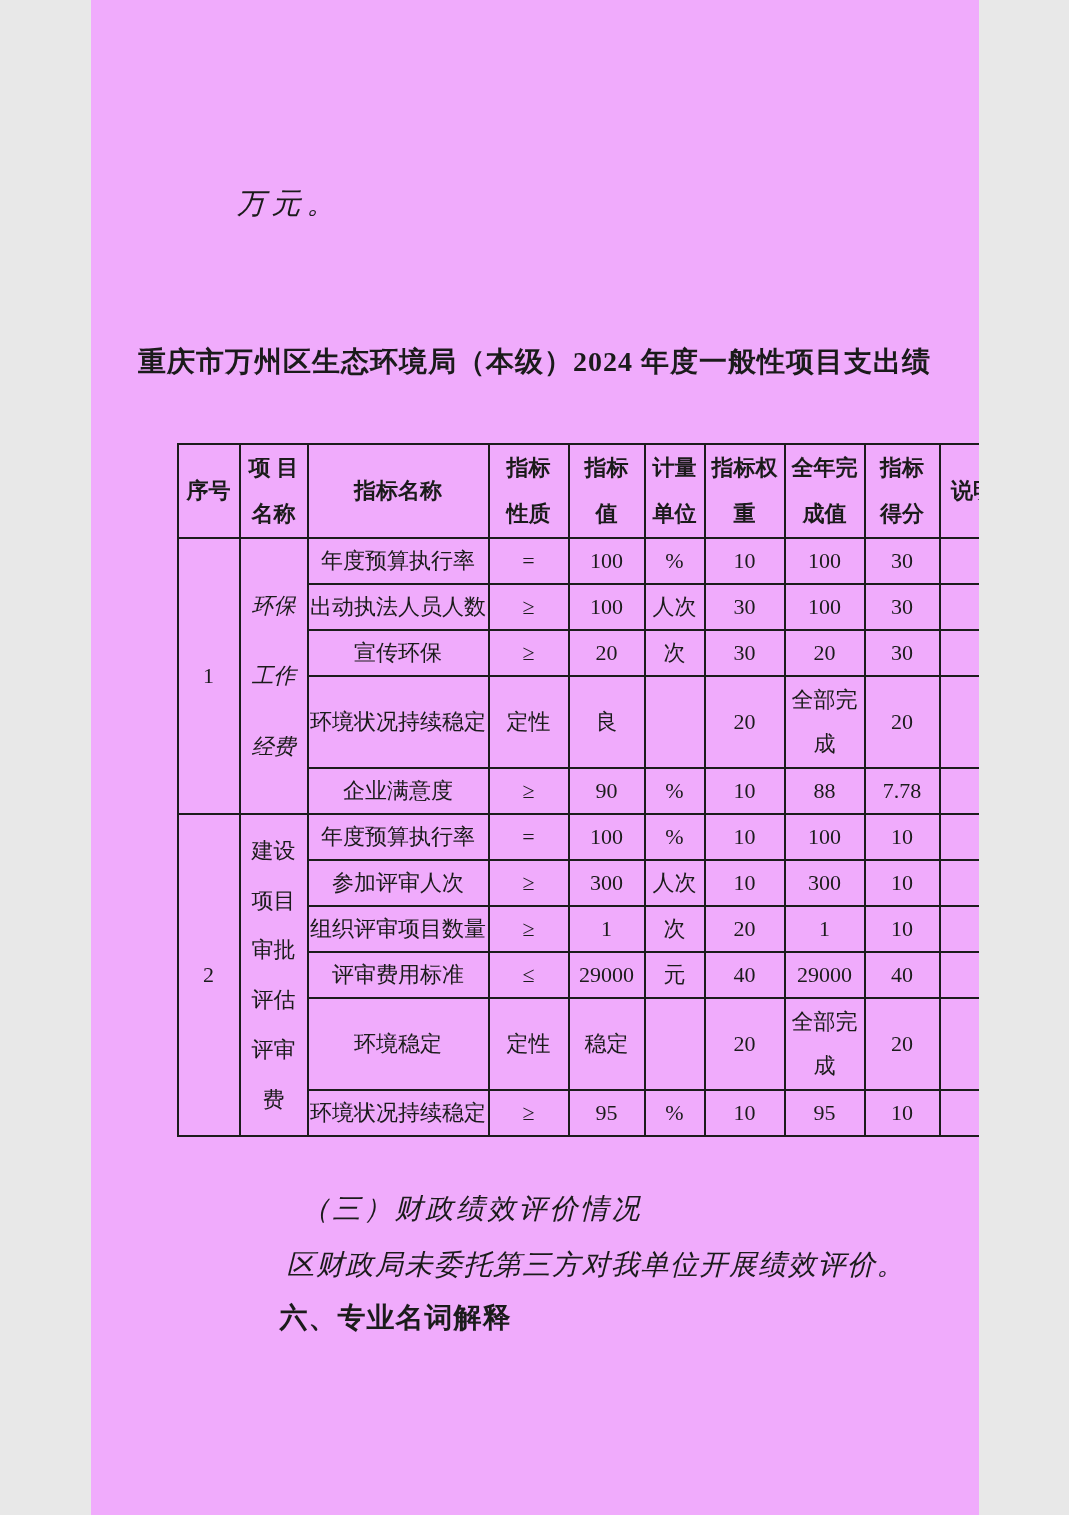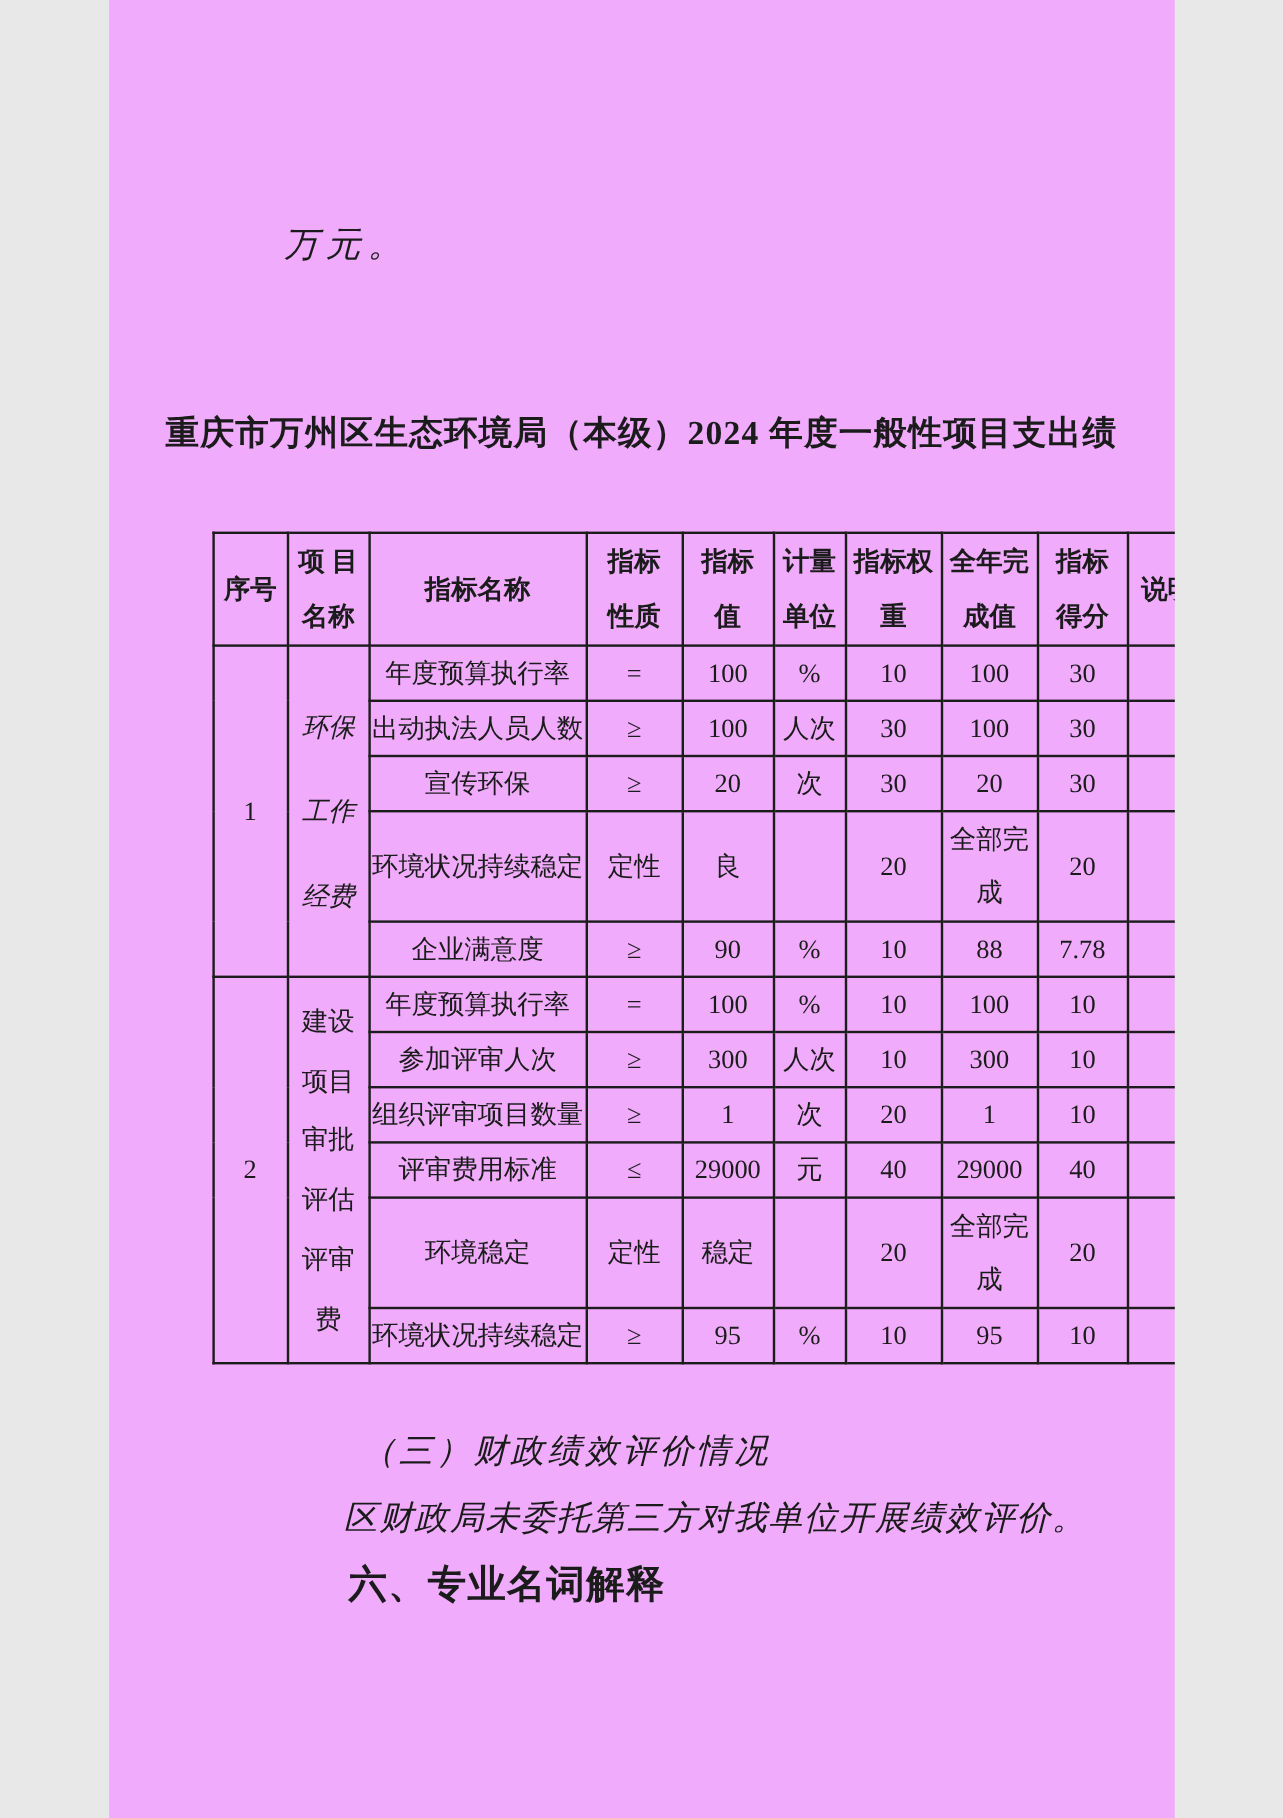--- a/index.html
+++ b/index.html
@@ -62,23 +62,23 @@
   tr.h-tall { height: 92px; }
   td.pn-1 { line-height: 3.2; font-style: italic; }
   td.pn-2 { line-height: 2.27; }
 
   .sec3 { left: 211px; top: 1190px; }
   .para-sec3 {
     left: 196px; top: 1246px;
     font-size: 28px; font-style: italic; letter-spacing: 1.5px;
   }
   .sec6 {
-    left: 200px; top: 1299px;
+    left: 189px; top: 1299px;
     font-family: "Liberation Sans", "DejaVu Sans", sans-serif;
-    font-size: 32px; font-weight: bold; letter-spacing: 1px; text-align: right;
+    font-size: 28px; font-weight: bold; letter-spacing: 1px; text-align: right;
   }
   .page-number {
     left: 0; top: 1380px; width: 100%;
     text-align: center;
     font-size: 23px; letter-spacing: 4px;
   }
 </style>
 </head>
 <body>
 

